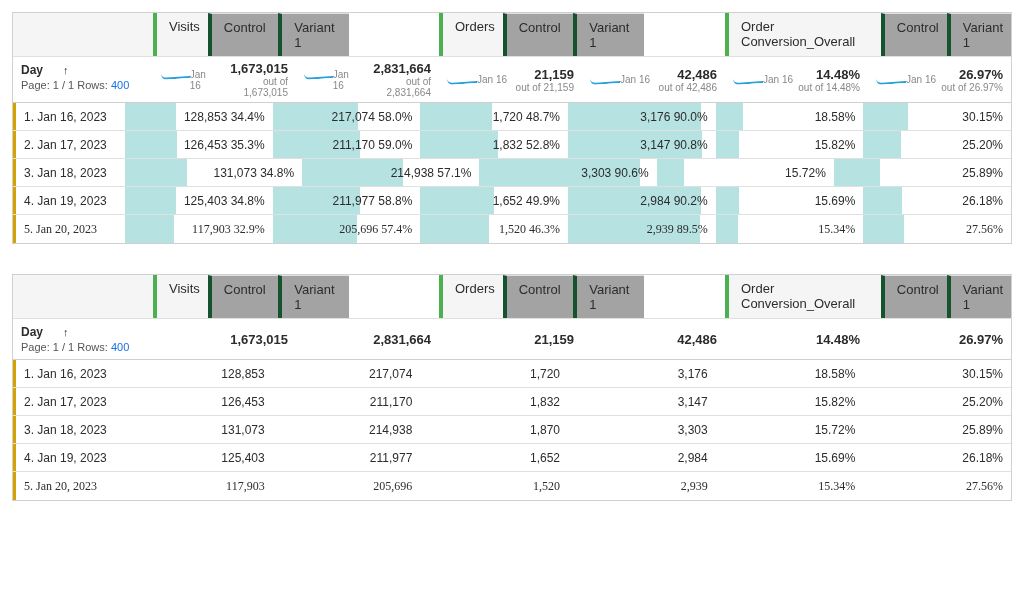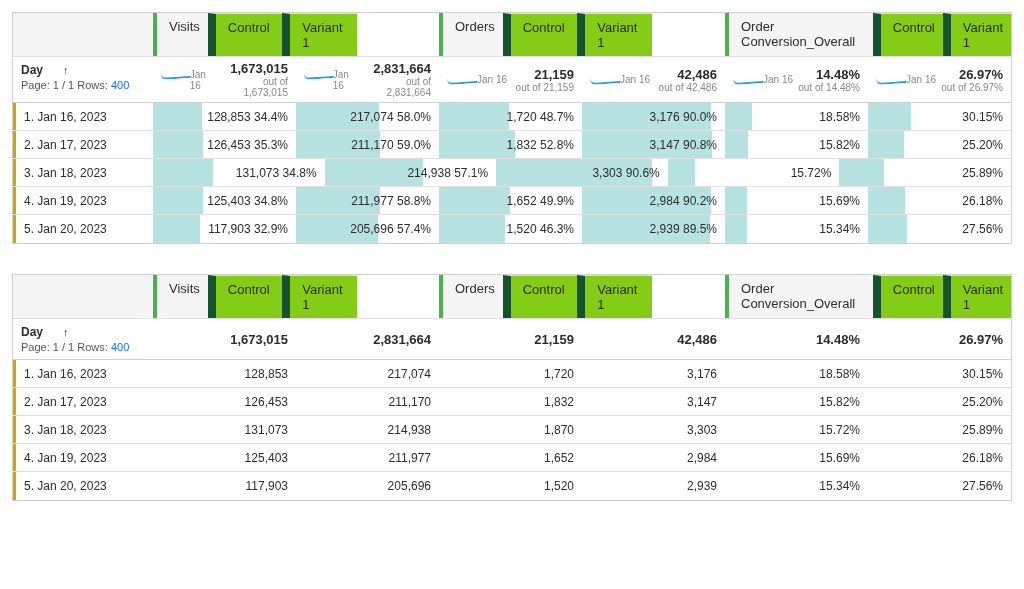--- a/index.html
+++ b/index.html
@@ -31,22 +31,22 @@
     padding: 6px 8px 6px 12px;
     background: #f5f5f5;
     border-left: 4px solid #4caf50;
     font-size: 13px;
   }
   .sub-row { display: flex; }
   .sub-col {
     flex: 1;
     position: relative;
     padding: 6px 8px 6px 12px;
-    background: #84cc16;
-    border-left: 8px solid #14532d;
+    background: #a3a3a3;
+    border-left: 4px solid #14532d;
     font-size: 13px;
     border-top: 1px solid #e0e0e0;
   }
   .summary-row { display: flex; border-bottom: 1px solid #d0d0d0; }
   .summary-label {
     width: 140px;
     flex-shrink: 0;
     padding: 6px 8px;
     display: flex;
     flex-direction: column;
@@ -73,23 +73,23 @@
     background: none;
     border-bottom: 2px solid #26a0da;
     border-radius: 0 0 0 6px;
     transform: skewY(-4deg);
     margin-bottom: 2px;
   }
   .spark-lbl { font-size: 10px; color: #888; }
   .big-val { font-weight: 600; font-size: 13px; }
   .subtext { font-size: 10px; color: #888; }
   .data-row { display: flex; border-bottom: 1px solid #e0e0e0; min-height: 28px; }
-  .data-row:last-child { border-bottom: none; }
+  .data-row:last-child { border-bottom: none; font-family: Liberation Serif, serif; }
   .data-label {
-    width: 140px;
+    width: 112px;
     flex-shrink: 0;
     padding: 6px 8px;
     border-left: 3px solid #d6a200;
     display: flex;
     align-items: center;
     background: #fff;
     font-size: 12px;
   }
   .data-cells { flex: 1; display: flex; }
   .data-cell {

